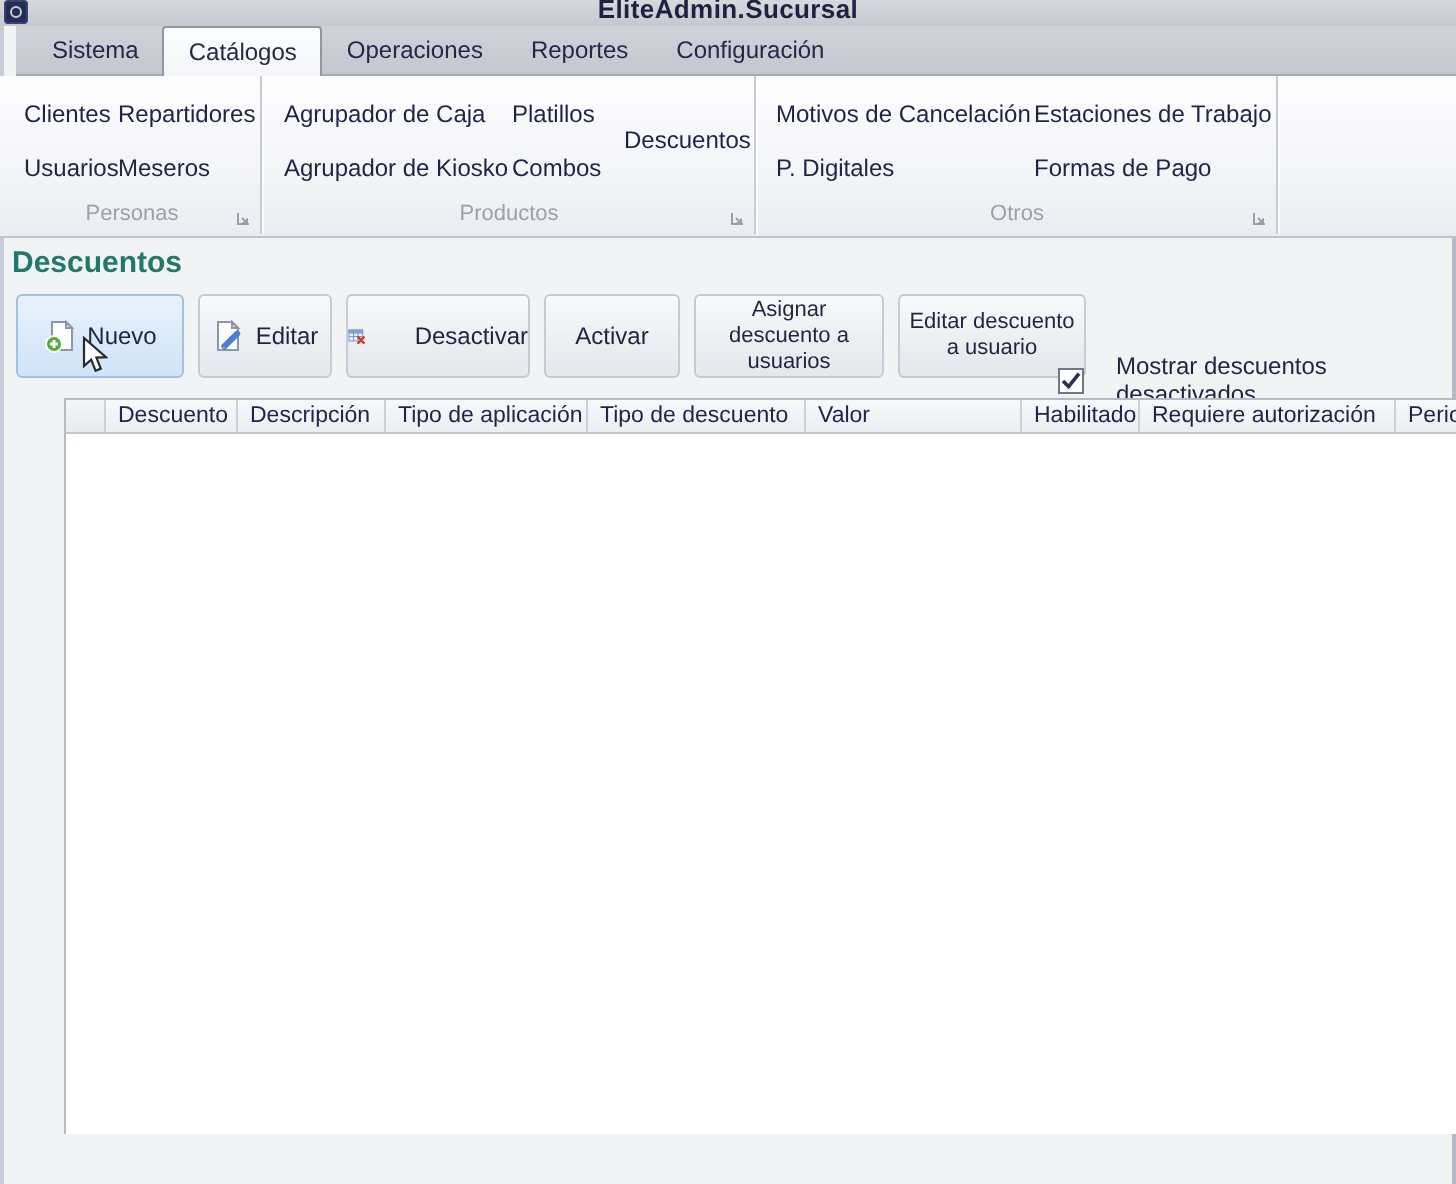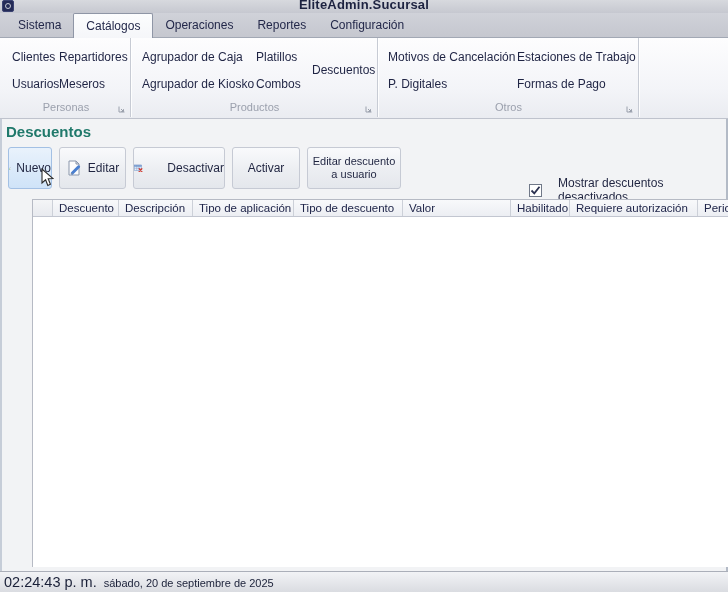--- a/index.html
+++ b/index.html
@@ -12,21 +12,21 @@
   
   .titlebar { position:absolute; top:0; left:0; right:0; height:13px;
     background:linear-gradient(#d7d9de,#c6c8d0); }
   .app-icon { position:absolute; left:2px; top:0; width:12px; height:12px;
     background:#242b57; border-radius:2px; border:1px solid #3a4272; }
   .app-icon::after { content:""; position:absolute; left:2px; top:2px; width:4px; height:4px;
     border:1.5px solid #c7ccd6; border-radius:50%; }
   .app-title { position:absolute; top:-3px; left:0; width:100%; text-align:center;
     font-size:13px; font-weight:bold; color:#1c2240; letter-spacing:0.2px; }
   
-  .tabstrip { position:absolute; top:13px; left:0; right:0; height:25px;
+  .tabstrip { position:absolute; top:13px; left:8px; right:0; height:25px;
     background:linear-gradient(#d0d2d9,#c5c7cf);
     border-bottom:1px solid #a2a8b4; display:flex; padding-left:6px; }
   .tab { padding:0 12px; font-size:12px; color:#23284a; display:flex; align-items:center;
     position:relative; white-space:nowrap; cursor:default; }
   .tab.selected { background:linear-gradient(#fcfdfe,#f5f6f9); border:1px solid #8f96a6;
     border-bottom:none; border-radius:2px 2px 0 0; margin-bottom:-1px; z-index:2; }
   
   .ribbon { position:absolute; top:38px; left:0; right:0; height:81px;
     background:linear-gradient(#fdfdfe,#f3f4f8 65%,#eaecf1);
     border-bottom:1px solid #bfc3cd; }
@@ -46,21 +46,21 @@
   
   .section-title { position:absolute; left:6px; top:123px; font-size:15px;
     font-weight:bold; color:#20796b; }
   .toolbar { position:absolute; left:8px; top:147px; height:42px; display:flex; gap:7px; }
   .tbtn { height:42px; border:1px solid #c6cad4; border-radius:3px;
     background:linear-gradient(#f9fafc,#eceef2 55%,#e4e7ec);
     display:flex; align-items:center; justify-content:center; gap:5px;
     font-size:12px; color:#1f2440; cursor:default; }
   .tbtn.hover { background:linear-gradient(#e9f2fc,#cfe3f8); border-color:#a3c0e4; }
   .tbtn.small { font-size:11px; line-height:13px; text-align:center; padding:2px 3px; }
-  .w-nuevo{width:44px;} .w-editar{width:67px;} .w-desact{width:92px;gap:24px;}
+  .w-nuevo{width:84px;} .w-editar{width:67px;} .w-desact{width:92px;gap:24px;}
   .w-activar{width:68px;} .w-asignar{width:95px;} .w-editaru{width:94px;}
   .chkwrap { position:absolute; left:529px; top:176px; display:flex; align-items:center;
     gap:16px; font-size:12px; color:#1f2440; }
   .chkbox { width:13px; height:13px; background:#fff; border:1px solid #707888;
     display:flex; align-items:center; justify-content:center; }
   
   .grid { position:absolute; left:8px; top:199px; width:720px; height:368px;
     border:1px solid #b6bac4; border-right:none; background:#a21caf;margin-left:24px; }
   .grid-header { height:17px; display:flex;
     background:linear-gradient(#f8f9fb,#eceef3); border-bottom:1px solid #c2c6d0; }
@@ -177,20 +177,23 @@
         <rect x="1" y="2" width="14" height="11" fill="#e9f0fa" stroke="#7496c8" stroke-width="1"></rect>
         <rect x="1" y="2" width="14" height="3" fill="#86a9da" stroke="#7496c8" stroke-width="1"></rect>
         <path d="M5.6,2 V13 M10.2,2 V13 M1,8.5 H15" stroke="#7496c8" stroke-width="1"></path>
         <path d="M10.5,9.5 L16,15 M16,9.5 L10.5,15" stroke="#d23b2f" stroke-width="2.6" stroke-linecap="round"></path>
       </svg>
       <span>Desactivar</span>
     </div>
     <div class="tbtn w-activar">
       <span>Activar</span>
     </div>
+    <div class="tbtn small w-asignar">
+      <span>Asignar descuento a usuarios</span>
+    </div>
     <div class="tbtn small w-editaru">
       <span>Editar descuento a usuario</span>
     </div>
   </div>
 
   <div class="chkwrap">
     <span class="chkbox">
       <svg width="11" height="11" viewBox="0 0 11 11">
         <polyline points="1.5,5.5 4.3,8.3 9.5,1.8" fill="none" stroke="#2b3150" stroke-width="1.8"></polyline>
       </svg>
@@ -206,24 +209,20 @@
       <div class="gh-cell gh-c2">Tipo de aplicación</div>
       <div class="gh-cell gh-c3">Tipo de descuento</div>
       <div class="gh-cell gh-c4">Valor</div>
       <div class="gh-cell gh-c5">Habilitado</div>
       <div class="gh-cell gh-c6">Requiere autorización</div>
       <div class="gh-cell gh-c7">Periodo</div>
     </div>
     <div class="grid-body"></div>
   </div>
 
-  <div class="statusbar">
-    <span class="sb-time">02:24:43 p. m.</span>
-    <span class="sb-date">sábado, 20 de septiembre de 2025</span>
-  </div>
 
   <div class="cursor">
     <svg width="13" height="19" viewBox="0 0 13 19">
       <path d="M1,1 L1,15 L4.6,11.8 L6.8,17.4 L9.4,16.3 L7.2,10.8 L12,10.6 Z" fill="#ffffff" stroke="#2a2a2a" stroke-width="1.1"></path>
     </svg>
   </div>
 
 </div>
 
 </body></html>

